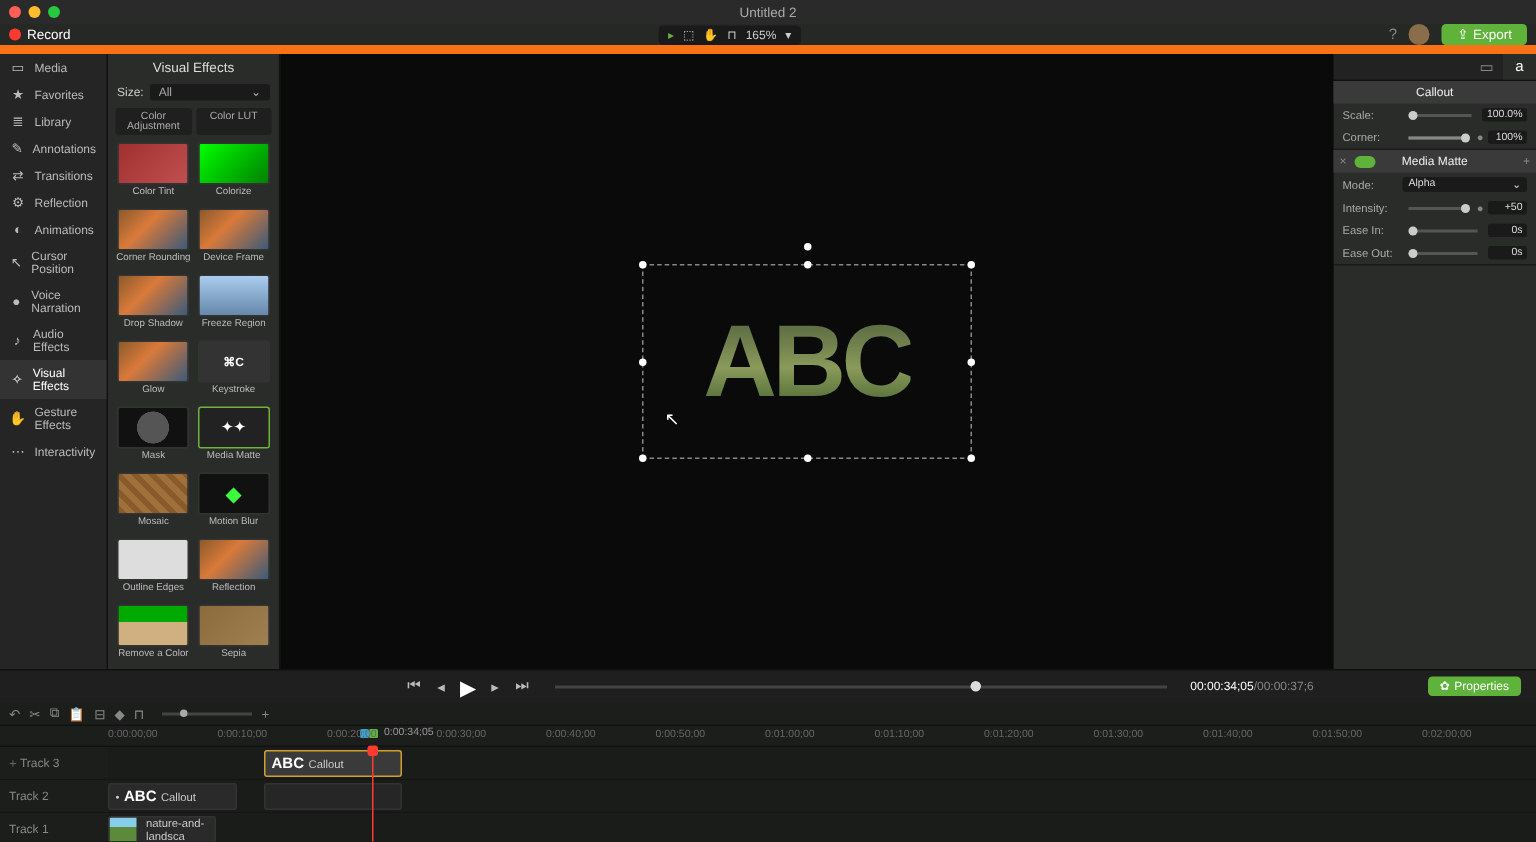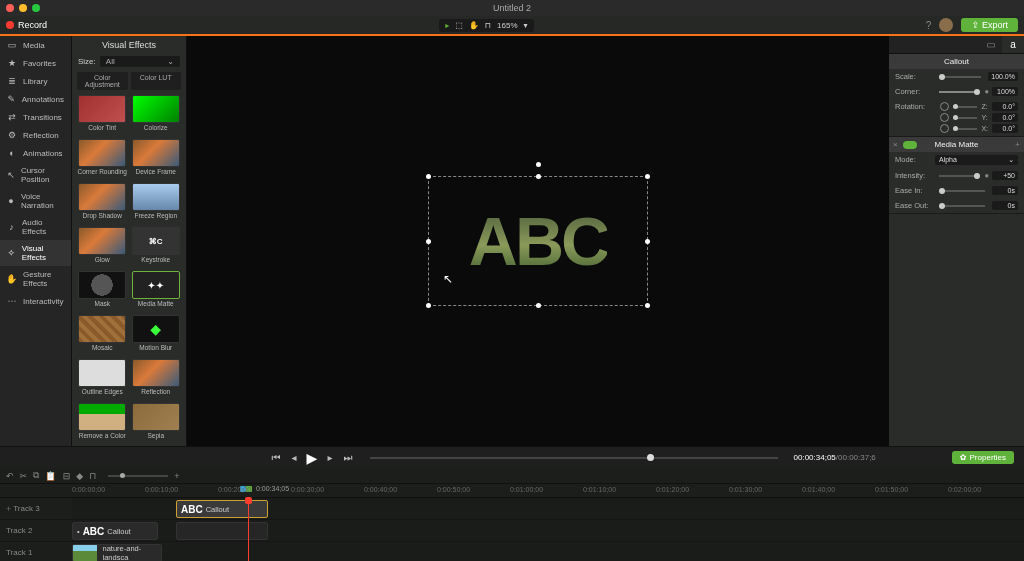--- a/index.html
+++ b/index.html
@@ -8,21 +8,21 @@
   
   .titlebar { height: 16px; background: #2a2a2a; display: flex; align-items: center; padding: 0 6px; position: relative; }
   .traffic { display: flex; gap: 5px; }
   .dot { width: 8px; height: 8px; border-radius: 50%; }
   .dot.red { background: #ff5f56; }
   .dot.yellow { background: #ffbd2e; }
   .dot.green { background: #27c93f; }
   .titlebar-title { position: absolute; left: 50%; transform: translateX(-50%); font-size: 9px; color: #aaa; }
   
   
-  .toolbar { height: 20px; background: #262826; display: flex; align-items: center; padding: 0 6px; justify-content: space-between; border-bottom: 2px solid #f97316; gap: 32px; }
+  .toolbar { height: 20px; background: #262826; display: flex; align-items: center; padding: 0 6px; justify-content: space-between; border-bottom: 6px solid #f97316; gap: 32px; }
   .record { display: flex; align-items: center; gap: 4px; color: #fff; font-size: 9px; }
   .record-dot { width: 8px; height: 8px; border-radius: 50%; background: #ff3b30; }
   .toolbar-center { display: flex; align-items: center; gap: 6px; background: #1a1a1a; padding: 2px 6px; border-radius: 3px; font-size: 8px; }
   .toolbar-center span { color: #ccc; }
   .toolbar-right { display: flex; align-items: center; gap: 8px; }
   .export-btn { background: #5fb33a; color: #fff; padding: 2px 10px; border-radius: 3px; font-size: 9px; cursor: pointer; display:flex; align-items:center; gap:3px;}
   .avatar { width: 14px; height: 14px; border-radius: 50%; background: #8a6d4a; }
   .hand { color: #888; font-size: 10px; }
   
   
@@ -65,21 +65,21 @@
   
   .properties { width: 135px; background: #2a2c2a; display: flex; flex-direction: column; }
   .prop-tabs { display: flex; height: 18px; background: #222; border-bottom: 1px solid #111; }
   .prop-tab { flex:0 0 auto; width: 22px; display: flex; align-items: center; justify-content: center; cursor: pointer; color: #888; font-size:10px;}
   .prop-tab.active { background: #2a2c2a; color: #fff; }
   .prop-section { border-bottom: 1px solid #1a1a1a; }
   .prop-section-header { background: #3a3a3a; padding: 3px 6px; font-size: 8px; text-align: center; color: #eee; display:flex; justify-content:center; align-items:center; position:relative;}
   .prop-section-header .xbtn { position:absolute; left:4px; color:#888; cursor:pointer;}
   .prop-section-header .plus { position:absolute; right:4px; color:#888; cursor:pointer;}
   .prop-section-header .toggle { position:absolute; left:14px; width:14px; height:8px; background:#5fb33a; border-radius:4px;}
-  .prop-row { display: flex; align-items: flex-start; padding: 3px 6px; font-size: 7.5px; color: #aaa; }
+  .prop-row { display: flex; align-items: flex-end; padding: 3px 6px; font-size: 7.5px; color: #aaa; }
   .prop-label { flex: 0 0 40px; }
   .prop-control { flex: 1; display: flex; align-items: center; gap: 3px; justify-content: flex-end; }
   .slider { flex:1; height: 2px; background: #555; position: relative; margin: 0 4px;}
   .slider-fill { position:absolute; left:0; top:0; bottom:0; background:#888; }
   .slider-thumb { position: absolute; top: -2px; width: 6px; height: 6px; background: #ccc; border-radius: 50%; }
   .prop-value { background: #1a1a1a; padding: 1px 3px; border-radius: 2px; font-size: 7px; min-width: 26px; text-align: right; color: #ddd; }
   .rot-grid { display:grid; grid-template-columns: auto auto auto auto; gap:2px 4px; font-size:7px; align-items:center; justify-content:end; flex:1;}
   .rot-ico { width:9px; height:9px; border:1px solid #888; border-radius:50%; position:relative;}
   .mini-slider { width:24px; height:2px; background:#555; position:relative;}
   .mini-thumb { position:absolute; top:-2px; left:0; width:5px; height:5px; background:#ccc; border-radius:50%;}
@@ -114,21 +114,21 @@
   .tl-tracks { flex: 1; display: flex; flex-direction: column; position:relative;}
   .tl-track { height: 22px; display: flex; align-items: center; border-bottom: 1px solid #151515; position:relative;}
   .track-header { width: 72px; padding: 0 6px; font-size: 8px; color: #888; display:flex; align-items:center; gap:2px; height:100%; background:#1c1e1c;}
   .tl-plus { color:#666; font-size:9px;}
   .track-body { flex: 1; position: relative; height: 100%; background:#1a1c1a;}
   .clip { position: absolute; top: 2px; height: 18px; border-radius: 2px; display: flex; align-items: center; padding: 0 4px; font-size: 7.5px; gap:3px; overflow:hidden;}
   .clip.callout1 { left: 104px; width: 92px; background: #3a3a3a; border:1px solid #d0a030;}
   .clip.callout1 .abc-mini { font-size:10px; font-weight:900; color:#fff;}
   .clip.callout2 { left: 0px; width: 86px; background: #2a2a2a; border:1px solid #333;}
   .clip.callout2 .abc-mini { font-size:10px; font-weight:900; color:#fff;}
-  .clip.media { left: 0px; width: 90px; background: #2a2a2a; border:1px solid #333; padding:0;}
+  .clip.media { left: 0px; width: 72px; background: #2a2a2a; border:1px solid #333; padding:0;}
   .clip.media .thumb { width:26px; height:16px; background:linear-gradient(180deg,#87ceeb 40%,#5a8a3a 40%);}
   .clip.ghost { left:104px; width:92px; background:#262626; border:1px solid #333; top:2px;}
 </style>
 </head>
 <body>
 
 <div class="titlebar">
   <div class="traffic">
     <div class="dot red"></div>
     <div class="dot yellow"></div>
@@ -341,43 +341,20 @@
           <div class="prop-label">Corner:</div>
           <div class="prop-control">
             <div class="slider">
               <div class="slider-fill" style="width:100%"></div>
               <div class="slider-thumb" style="left:calc(100% - 3px)"></div>
             </div>
             <span style="color:#888">●</span>
             <div class="prop-value">100%</div>
           </div>
         </div>
-      <div class="prop-row">
-          <div class="prop-label">Rotation:</div>
-        <div class="rot-grid">
-          <div class="rot-ico"></div>
-            <div class="mini-slider">
-              <div class="mini-thumb"></div>
-            </div>
-            <span>Z:</span>
-            <div class="prop-value">0.0°</div>
-          <div class="rot-ico"></div>
-            <div class="mini-slider">
-              <div class="mini-thumb"></div>
-            </div>
-            <span>Y:</span>
-            <div class="prop-value">0.0°</div>
-          <div class="rot-ico"></div>
-            <div class="mini-slider">
-              <div class="mini-thumb"></div>
-            </div>
-            <span>X:</span>
-            <div class="prop-value">0.0°</div>
-        </div>
-      </div>
     </div>
     <div class="prop-section">
       <div class="prop-section-header">
         <span class="xbtn">×</span>
         <div class="toggle"></div>
         <span>Media Matte</span>
         <span class="plus">+</span>
       </div>
       <div class="prop-row">
           <div class="prop-label">Mode:</div>

